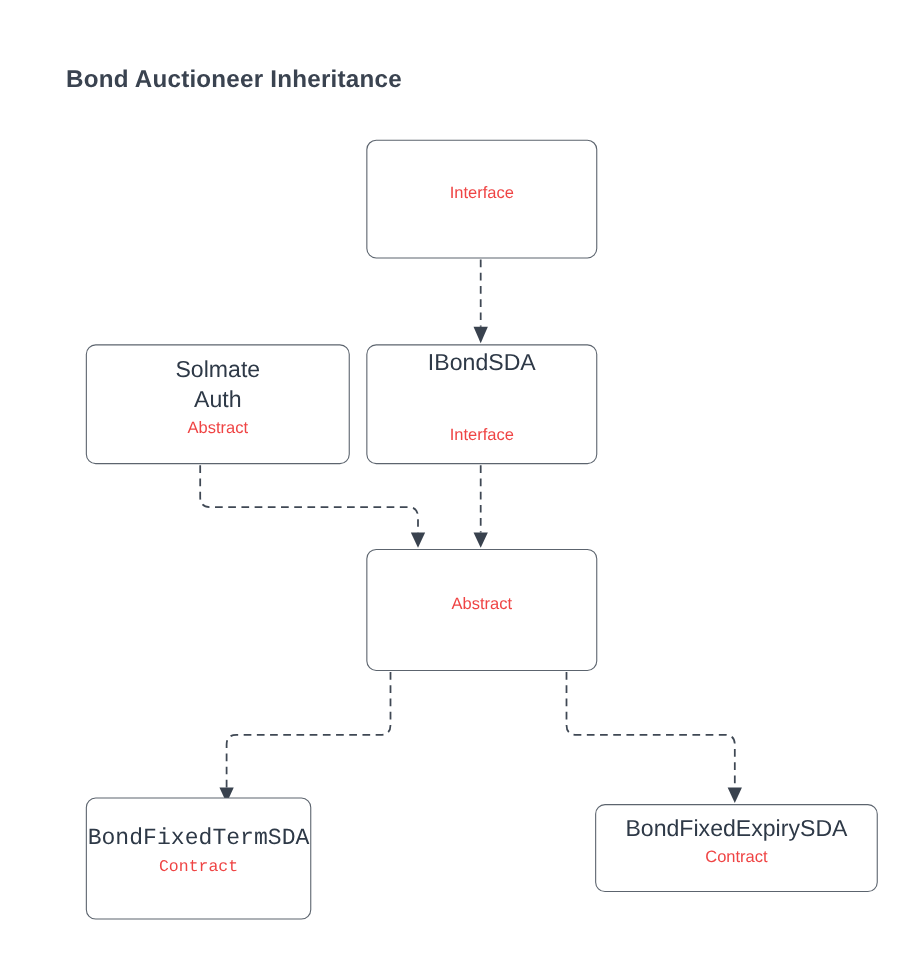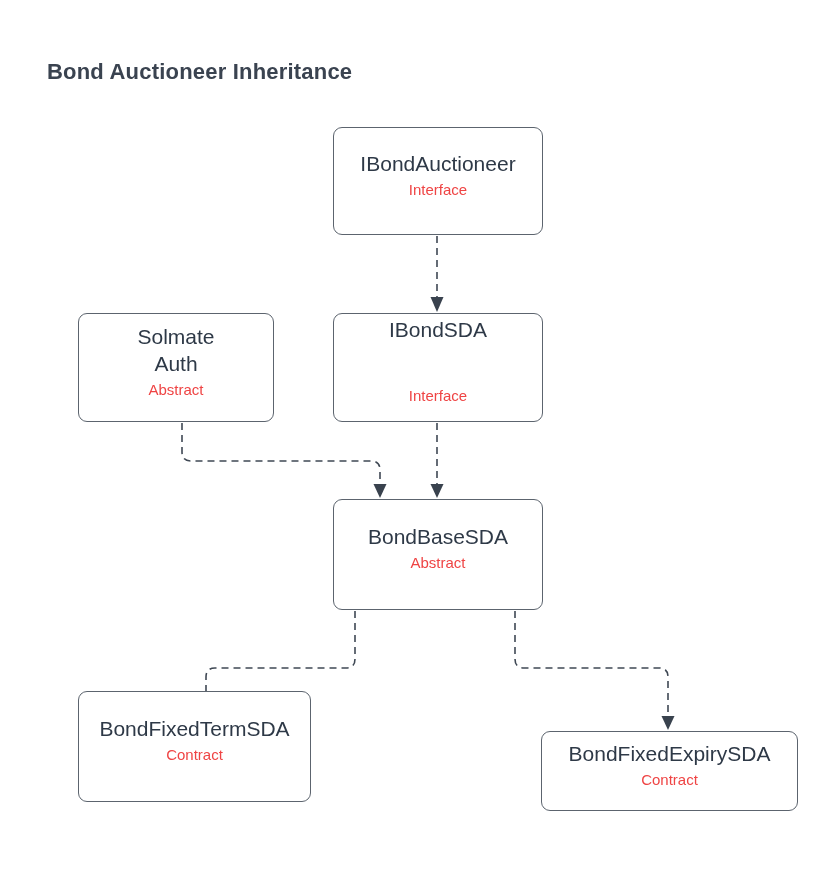--- a/index.html
+++ b/index.html
@@ -10,21 +10,21 @@
   .canvas {
     position: relative;
     width: 837px;
     height: 883px;
     background: #ffffff;
     font-family: "Liberation Sans", sans-serif;
     overflow: hidden;
   }
   .diagram-title {
     position: absolute;
-    left: 47px;
+    left: 60px;
     top: 59px;
     font-size: 22px;
     font-weight: bold;
     color: #3a4350;
     letter-spacing: 0.2px;
     white-space: nowrap;
   }
   .node {
     position: absolute;
     box-sizing: border-box;
@@ -89,41 +89,39 @@
     <path class="arrowhead" d="M437,498 L430.5,484 L443.5,484 Z"></path>
 
     <path class="edge" d="M355,611 V659 Q355,668 346,668 H215 Q206,668 206,677 V716"></path>
     <path class="arrowhead" d="M206,730 L199.5,716 L212.5,716 Z"></path>
 
     <path class="edge" d="M515,611 V659 Q515,668 524,668 H659 Q668,668 668,677 V716"></path>
     <path class="arrowhead" d="M668,730 L661.5,716 L674.5,716 Z"></path>
   </svg>
 
   <div class="node" style="left:333px; top:127px; width:210px; height:108px;">
-    <div class="node-label">IBondAuctioneer</div>
     <div class="node-stereotype">Interface</div>
   </div>
 
-  <div class="node" style="left:78px; top:313px; width:196px; height:109px;">
+  <div class="node" style="left:78px; top:313px; width:240px; height:109px;">
     <div class="node-label">Solmate
 Auth</div>
     <div class="node-stereotype">Abstract</div>
   </div>
 
   <div class="node" style="left:333px; top:313px; width:210px; height:109px;gap:40px;">
     <div class="node-label">IBondSDA</div>
     <div class="node-stereotype">Interface</div>
   </div>
 
   <div class="node" style="left:333px; top:499px; width:210px; height:111px;">
-    <div class="node-label">BondBaseSDA</div>
     <div class="node-stereotype">Abstract</div>
   </div>
 
-  <div class="node" style="left:78px; top:691px; width:233px; height:111px;">
+  <div class="node" style="left:78px; top:725px; width:205px; height:111px;font-family:Liberation Mono, monospace;">
     <div class="node-label">BondFixedTermSDA</div>
     <div class="node-stereotype">Contract</div>
   </div>
 
   <div class="node" style="left:541px; top:731px; width:257px; height:80px;">
     <div class="node-label">BondFixedExpirySDA</div>
     <div class="node-stereotype">Contract</div>
   </div>
 
 </div>

